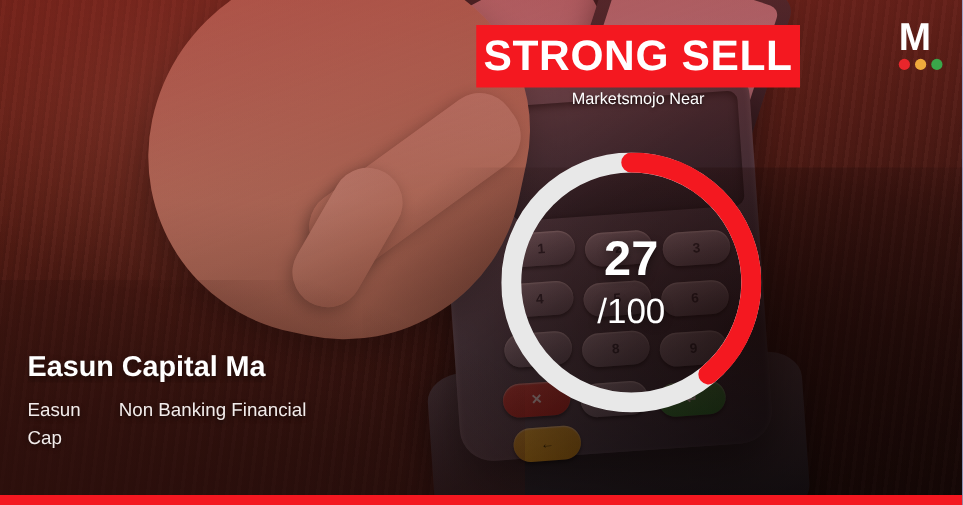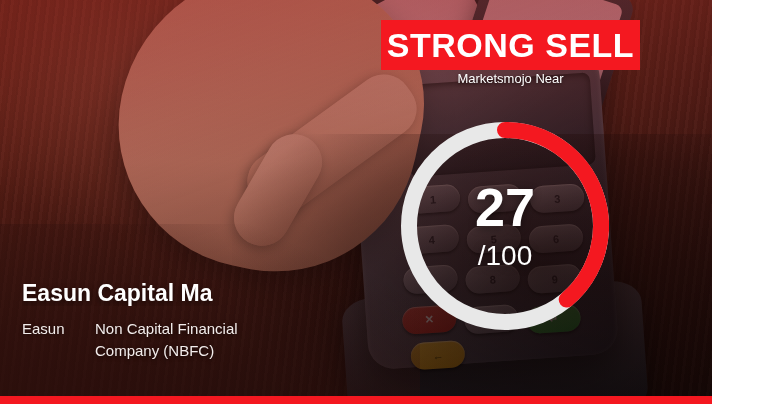--- a/index.html
+++ b/index.html
@@ -1,21 +1,21 @@
 <!DOCTYPE html>
 <html><head>
 <meta charset="utf-8">
 <title>Marketsmojo Stock Card</title>
 <style>
   html,body{margin:0;padding:0;background:#fff;}
   body{font-family:"Liberation Sans","DejaVu Sans",sans-serif;}
 
   .card{
     position:relative;
-    width:712px;height:404px;
+    width:770px;height:404px;
     overflow:hidden;
     background:#1d4ed8;
   }
 
   
   .photo{position:absolute;inset:0;overflow:hidden;}
 
   
   .desk{
     position:absolute;inset:0;
@@ -166,21 +166,21 @@
   .gauge{
     position:absolute;left:401px;top:122px;width:208px;height:208px;
   }
   .gauge svg{display:block;width:208px;height:208px;}
   .gauge-center{
     position:absolute;inset:0;
     display:flex;flex-direction:column;align-items:center;justify-content:center;
     padding-top:2px;
   }
   .gauge-score{
-    color:#ffffff;font-size:54px;font-weight:700;line-height:.95;
+    color:#ffffff;font-size:39px;font-weight:700;line-height:.95;
     text-shadow:0 2px 8px rgba(0,0,0,.45);
     font-family:"Liberation Sans","DejaVu Sans",sans-serif;
   }
   .gauge-total{
     color:#ffffff;font-size:28px;font-weight:400;line-height:1.1;margin-top:8px;
     text-shadow:0 2px 8px rgba(0,0,0,.45);
     font-family:"Liberation Sans","DejaVu Sans",sans-serif;
   }
 
   
@@ -290,24 +290,24 @@
       <div class="gauge-score">27</div>
       <div class="gauge-total">/100</div>
     </div>
   </div>
 
   <div class="company">
     <div class="company-name">Easun Capital Ma</div>
     <div class="company-meta">
       <div class="meta-cap">
         <div>Easun</div>
+        <div>Cap</div>
       </div>
       <div class="meta-sector">
-        <div>Non Capital Financial</div>
-        <div>Company (NBFC)</div>
+        <div>Non Banking Financial</div>
       </div>
     </div>
   </div>
 
   <div class="brand">
     <div class="brand-m">M</div>
     <div class="brand-dots">
       <i style="background:#e8262b"></i>
       <i style="background:#efa93c"></i>
       <i style="background:#3aa64a"></i>

